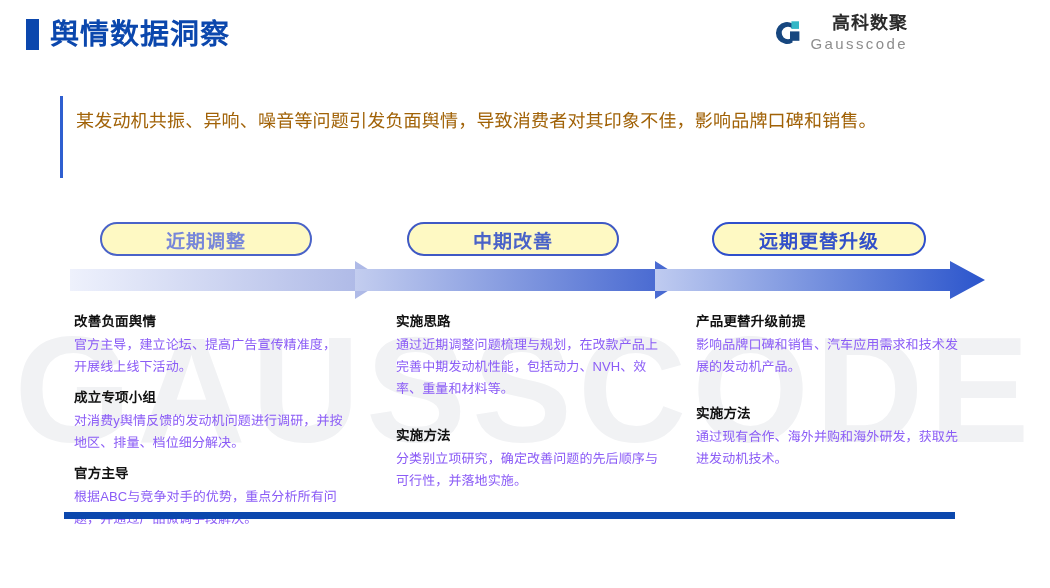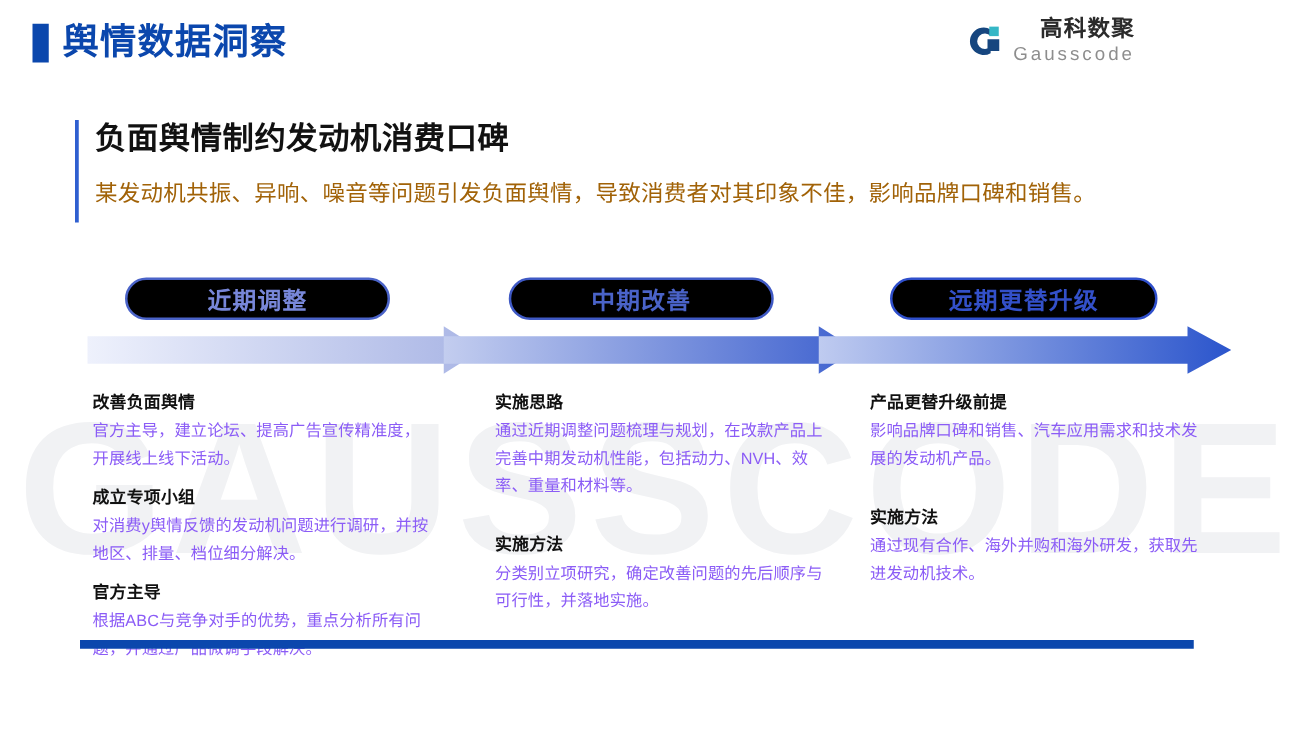--- a/index.html
+++ b/index.html
@@ -139,21 +139,21 @@
     top: 222px;
     width: 1050px;
     height: 36px;
     z-index: 3;
   }
   .pill {
     position: absolute;
     height: 34px;
     border: 2px solid;
     border-radius: 18px;
-    background: #000000;
+    background: #fef9c3;
     display: flex;
     align-items: center;
     justify-content: center;
     font-size: 19px;
     font-weight: 700;
     letter-spacing: 1px;
     box-sizing: border-box;
   }
   .pill-1 { left: 100px;  width: 212px; border-color: #4a63c8; color: #7887d9; }
   .pill-2 { left: 407px;  width: 212px; border-color: #3f59c4; color: #4a63c8; }
@@ -237,21 +237,20 @@
     </div>
     <div class="logo-text">
       <span class="logo-cn">高科数聚</span>
       <span class="logo-en">Gausscode</span>
     </div>
   </div>
 </div>
 
 <div class="title-block">
   <div class="title-accent"></div>
-  <h1 class="main-title">负面舆情制约发动机消费口碑</h1>
   <p class="sub-title">某发动机共振、异响、噪音等问题引发负面舆情，导致消费者对其印象不佳，影响品牌口碑和销售。</p>
 </div>
 
 <div class="pills">
   <div class="pill pill-1">近期调整</div>
   <div class="pill pill-2">中期改善</div>
   <div class="pill pill-3">远期更替升级</div>
 </div>
 
 <div class="arrow-band">

